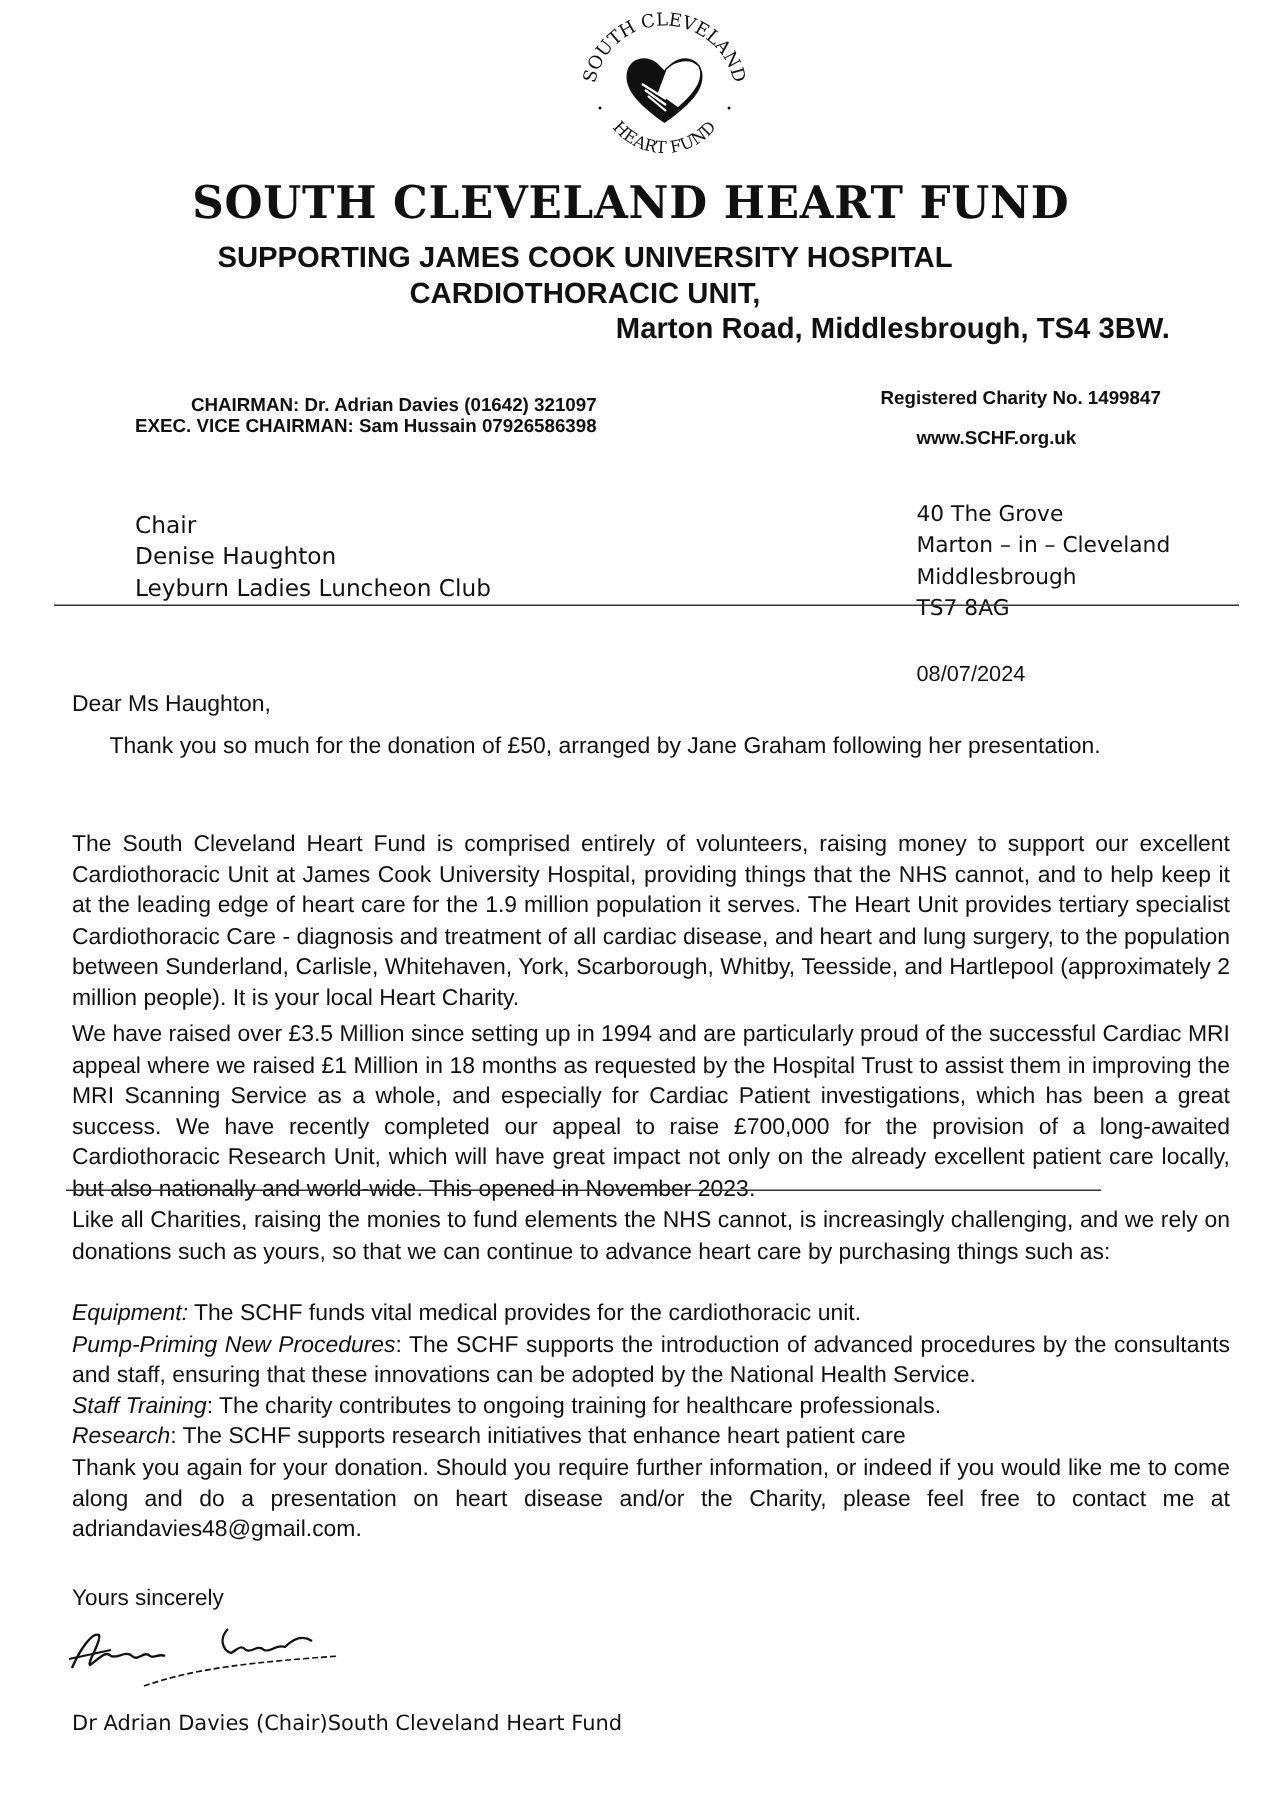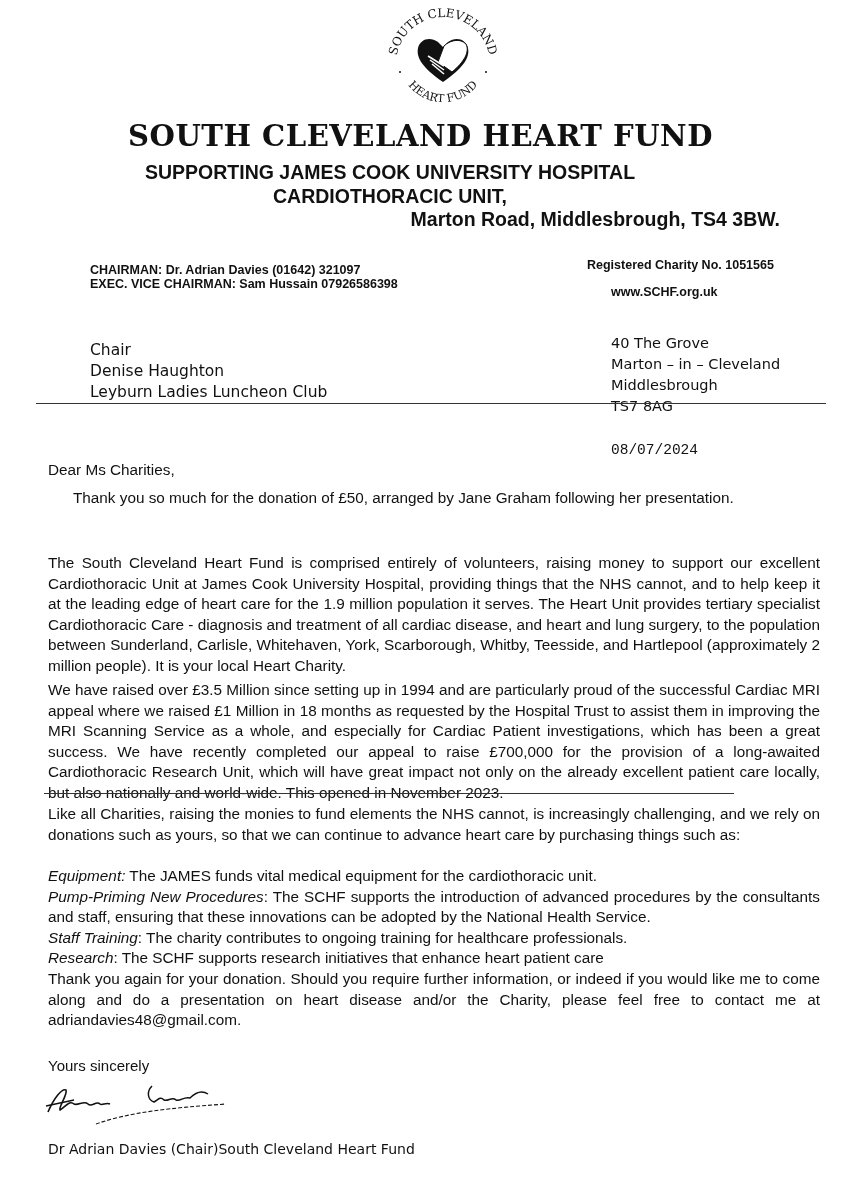--- a/index.html
+++ b/index.html
@@ -1,27 +1,27 @@
 <!DOCTYPE html>
 <html><head>
 <meta charset="utf-8">
 <style>
   html, body { margin: 0; padding: 0; background: #ffffff; }
   body { width: 841px; height: 1200px; position: relative; overflow: hidden; color: #111; font-family: "Liberation Sans", sans-serif; }
   .abs { position: absolute; }
   .logo { left: 378px; top: 2px; width: 130px; height: 110px; }
   .title { left: 0; width: 841px; top: 118px; text-align: center; font-family: "DejaVu Serif", serif; font-weight: bold; font-size: 30px; letter-spacing: 0.5px; transform: scaleX(0.97); }
   .sub { left: 0; width: 780px; text-align: center; font-weight: bold; font-size: 19.5px; }
-  .officers { left: 90px; top: 263px; font-weight: bold; font-size: 12.5px; line-height: 14px; }
+  .officers { left: 90px; top: 263px; font-weight: bold; font-size: 12.5px; line-height: 14px; text-align: right; }
   .reg { left: 587px; top: 258px; font-weight: bold; font-size: 12.5px; }
   .web { left: 611px; top: 285px; font-weight: bold; font-size: 12.5px; }
   .recip { left: 90px; top: 340px; font-family: "DejaVu Sans", sans-serif; font-size: 15.5px; line-height: 21px; }
   .addr { left: 611px; top: 333px; font-family: "DejaVu Sans", sans-serif; font-size: 14.5px; line-height: 21px; }
   .rule { height: 1px; background: #333; }
-  .date { left: 611px; top: 442px; font-family: Liberation Mono, monospace; font-size: 14.5px; }
+  .date { left: 611px; top: 442px; font-family: Liberation Sans, sans-serif; font-size: 14.5px; }
   .body-text { left: 48px; width: 772px; font-size: 15.3px; line-height: 20.5px; text-align: justify; }
   .body-text p { margin: 0; }
   .body-text i { font-style: italic; }
   .sig-close { left: 48px; top: 1057px; font-size: 15px; }
   .signature { left: 40px; top: 1078px; width: 200px; height: 50px; }
   .sig-name { left: 48px; top: 1141px; font-family: "DejaVu Sans", sans-serif; font-size: 14px; }
 </style>
 </head>
 <body>
 
@@ -45,48 +45,48 @@
 
 <div class="abs title">SOUTH CLEVELAND HEART FUND</div>
 <div class="abs sub" style="top:161px;">SUPPORTING JAMES COOK UNIVERSITY HOSPITAL</div>
 <div class="abs sub" style="top:185px;">CARDIOTHORACIC UNIT,</div>
 <div class="abs sub" style="top:208px;text-align:right;">Marton Road, Middlesbrough, TS4 3BW.</div>
 
 <div class="abs officers">
   <div>CHAIRMAN: Dr. Adrian Davies (01642) 321097</div>
   <div>EXEC. VICE CHAIRMAN: Sam Hussain 07926586398</div>
 </div>
-<div class="abs reg">Registered Charity No. 1051565</div>
+<div class="abs reg">Registered Charity No. 1499847</div>
 <div class="abs web">www.SCHF.org.uk</div>
 
 <div class="abs recip">
   <div>Chair</div>
   <div>Denise Haughton</div>
   <div>Leyburn Ladies Luncheon Club</div>
 </div>
 
 <div class="abs addr">
   <div>40 The Grove</div>
   <div>Marton – in – Cleveland</div>
   <div>Middlesbrough</div>
   <div>TS7 8AG</div>
 </div>
 <div class="abs rule" style="left:36px; top:403px; width:790px;"></div>
 
 <div class="abs date">08/07/2024</div>
 
-<div class="abs body-text" style="top:460px;">Dear Ms Charities,</div>
+<div class="abs body-text" style="top:460px;">Dear Ms Haughton,</div>
 <div class="abs body-text" style="top:488px;margin-left:25px;">Thank you so much for the donation of £50, arranged by Jane Graham following her presentation.</div>
 <div class="abs body-text" style="top:553px;">The South Cleveland Heart Fund is comprised entirely of volunteers, raising money to support our excellent Cardiothoracic Unit at James Cook University Hospital, providing things that the NHS cannot, and to help keep it at the leading edge of heart care for the 1.9 million population it serves. The Heart Unit provides tertiary specialist Cardiothoracic Care - diagnosis and treatment of all cardiac disease, and heart and lung surgery, to the population between Sunderland, Carlisle, Whitehaven, York, Scarborough, Whitby, Teesside, and Hartlepool (approximately 2 million people). It is your local Heart Charity.</div>
 <div class="abs body-text" style="top:680px;">We have raised over £3.5 Million since setting up in 1994 and are particularly proud of the successful Cardiac MRI appeal where we raised £1 Million in 18 months as requested by the Hospital Trust to assist them in improving the MRI Scanning Service as a whole, and especially for Cardiac Patient investigations, which has been a great success. We have recently completed our appeal to raise £700,000 for the provision of a long-awaited Cardiothoracic Research Unit, which will have great impact not only on the already excellent patient care locally, but also nationally and world-wide. This opened in November 2023.</div>
 <div class="abs rule" style="left:44px; top:793px; width:690px;"></div>
 <div class="abs body-text" style="top:804px;">Like all Charities, raising the monies to fund elements the NHS cannot, is increasingly challenging, and we rely on donations such as yours, so that we can continue to advance heart care by purchasing things such as:</div>
 
 <div class="abs body-text" style="top:866px;">
-  <p><i>Equipment:</i><span> The JAMES funds vital medical equipment for the cardiothoracic unit.</span></p>
+  <p><i>Equipment:</i><span> The SCHF funds vital medical provides for the cardiothoracic unit.</span></p>
   <p><i>Pump-Priming New Procedures</i><span>: The SCHF supports the introduction of advanced procedures by the consultants and staff, ensuring that these innovations can be adopted by the National Health Service.</span></p>
   <p><i>Staff Training</i><span>: The charity contributes to ongoing training for healthcare professionals.</span></p>
   <p><i>Research</i><span>: The SCHF supports research initiatives that enhance heart patient care</span></p>
 </div>
 <div class="abs body-text" style="top:969px;">Thank you again for your donation. Should you require further information, or indeed if you would like me to come along and do a presentation on heart disease and/or the Charity, please feel free to contact me at adriandavies48@gmail.com.</div>
 
 <div class="abs sig-close">Yours sincerely</div>
 <div class="abs signature">
   <svg width="200" height="50" viewBox="0 0 200 50">
     <path d="M8,34 C14,20 22,10 26,12 C28,16 18,30 20,32 C26,28 30,22 34,26 C38,28 44,22 48,26 C52,30 56,22 60,26 C62,28 66,24 70,26" fill="none" stroke="#111" stroke-width="1.6"></path>

